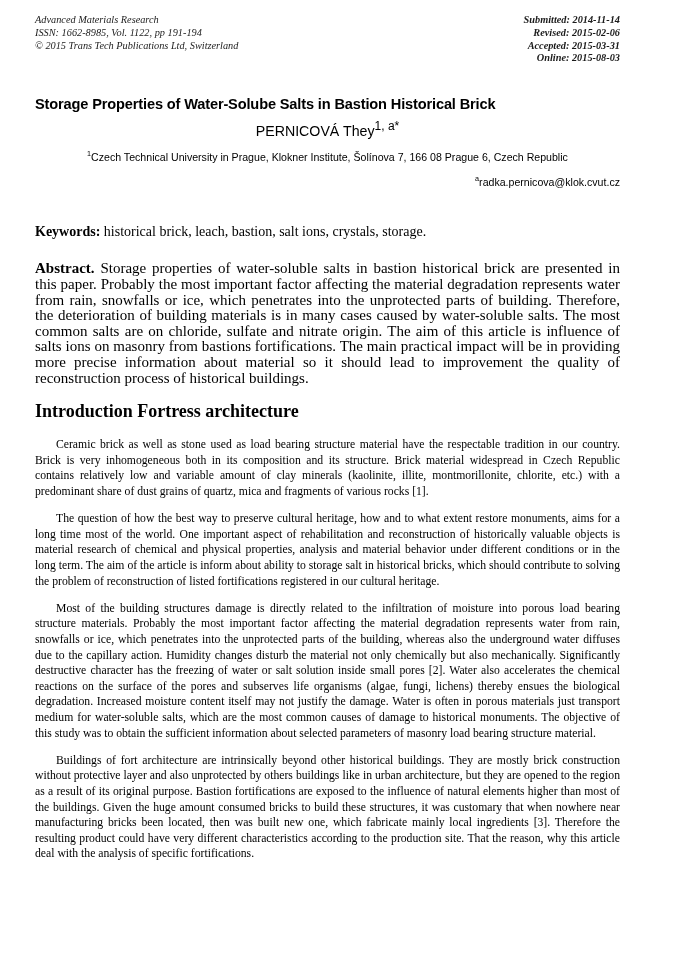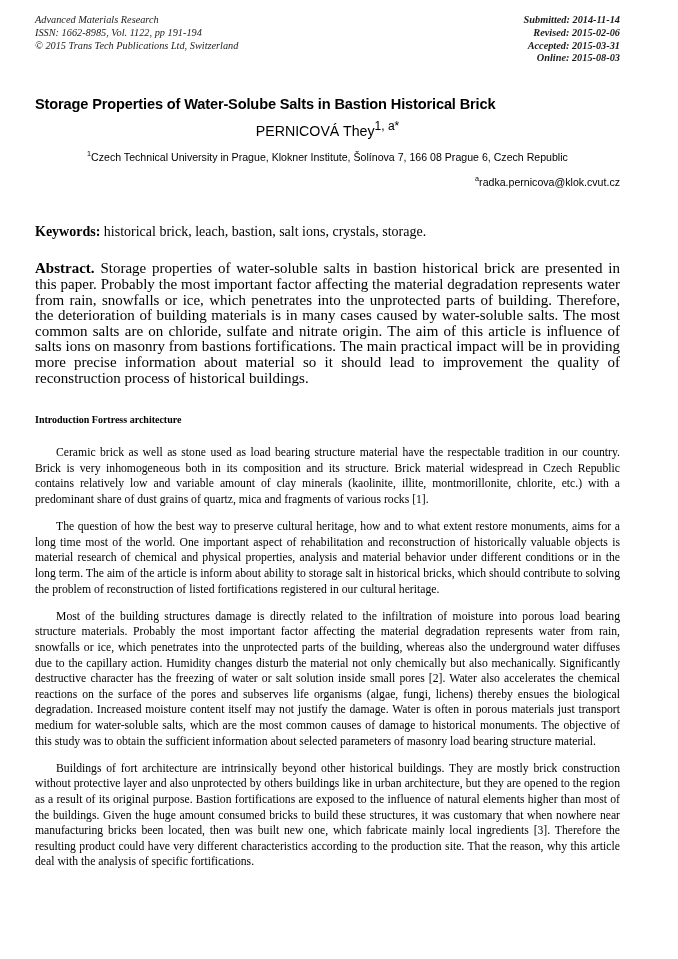--- a/index.html
+++ b/index.html
@@ -101,24 +101,24 @@
     font-family: "Liberation Serif", serif;
     font-size: 15px;
     line-height: 15.6px;
     text-align: justify;
     text-justify: inter-word;
   }
   .abstract .lbl { font-weight: bold; }
 
   
   .section-heading {
-    margin-top: 26px;
+    margin-top: 18px;
     font-family: "Liberation Serif", serif;
     font-weight: bold;
-    font-size: 10px;
+    font-size: 18px;
     line-height: 15px;
   }
   .body-par {
     margin-top: 0;
     font-family: "Liberation Serif", serif;
     font-size: 11.7px;
     line-height: 15.6px;
     text-align: justify;
     text-justify: inter-word;
     text-indent: 21px;

